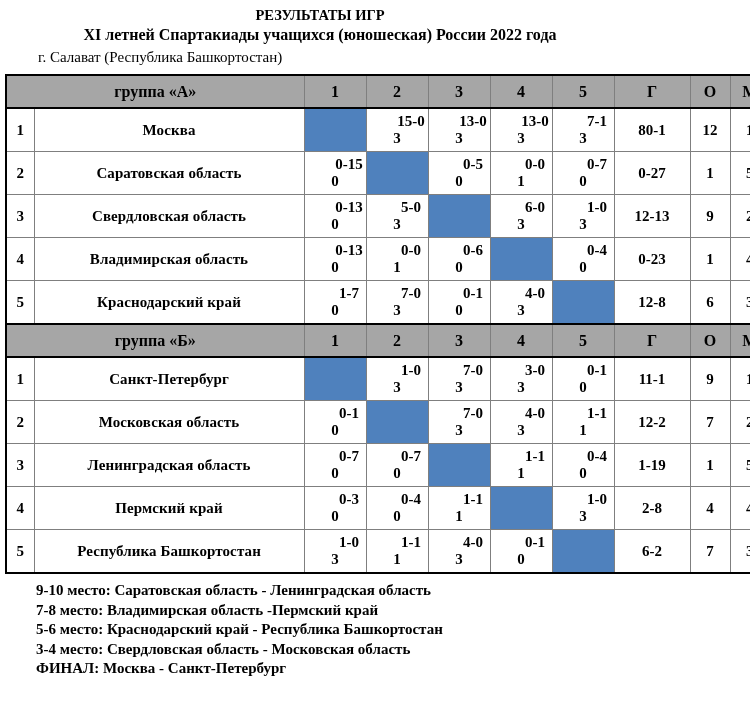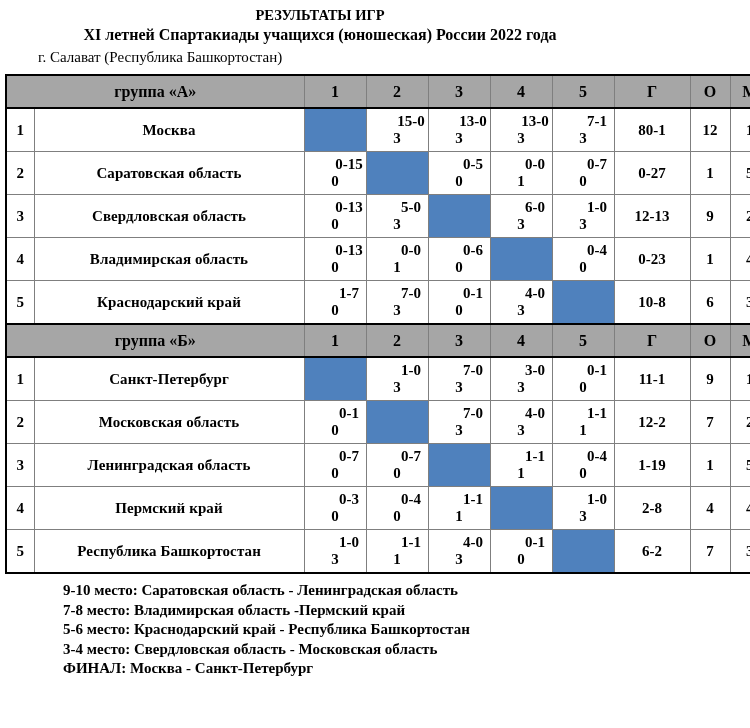--- a/index.html
+++ b/index.html
@@ -113,21 +113,21 @@
 
   col.c-rank   { width: 28px; }
   col.c-team   { width: 270px; }
   col.c-op     { width: 62px; }
   col.c-g      { width: 76px; }
   col.c-o      { width: 40px; }
   col.c-m      { width: 40px; }
 
   
   .footer-lines {
-    padding-left: 63px;
+    padding-left: 36px;
     padding-top: 7px;
   }
   .footer-line {
     font-weight: bold;
     font-size: 15px;
     line-height: 19.5px;
     white-space: nowrap;
   }
 </style>
 </head>
@@ -279,21 +279,21 @@
             </td>
             <td class="score">
               <span class="res">0-1</span>
               <span class="pts">0</span>
             </td>
             <td class="score">
               <span class="res">4-0</span>
               <span class="pts">3</span>
             </td>
             <td class="diag"></td>
-            <td class="total">10-8</td>
+            <td class="total">12-8</td>
             <td class="pts-col">6</td>
             <td class="place-col">3</td>
           </tr>
           <tr class="group-head">
             <th class="group-title" colspan="2">группа «Б»</th>
             <th>1</th>
             <th>2</th>
             <th>3</th>
             <th>4</th>
             <th>5</th>

